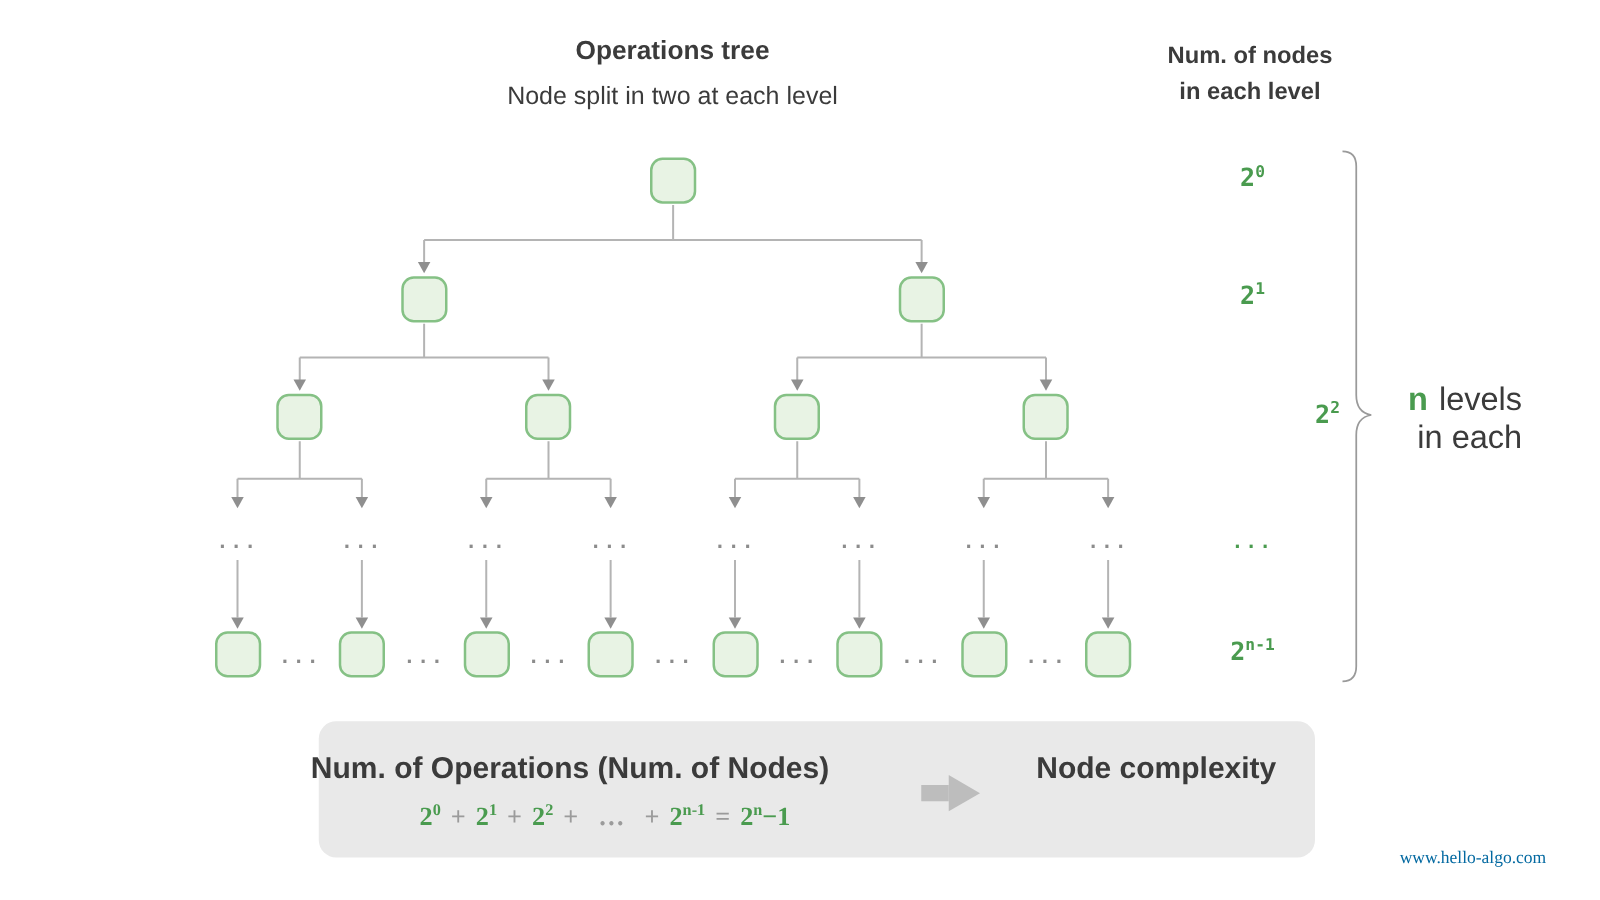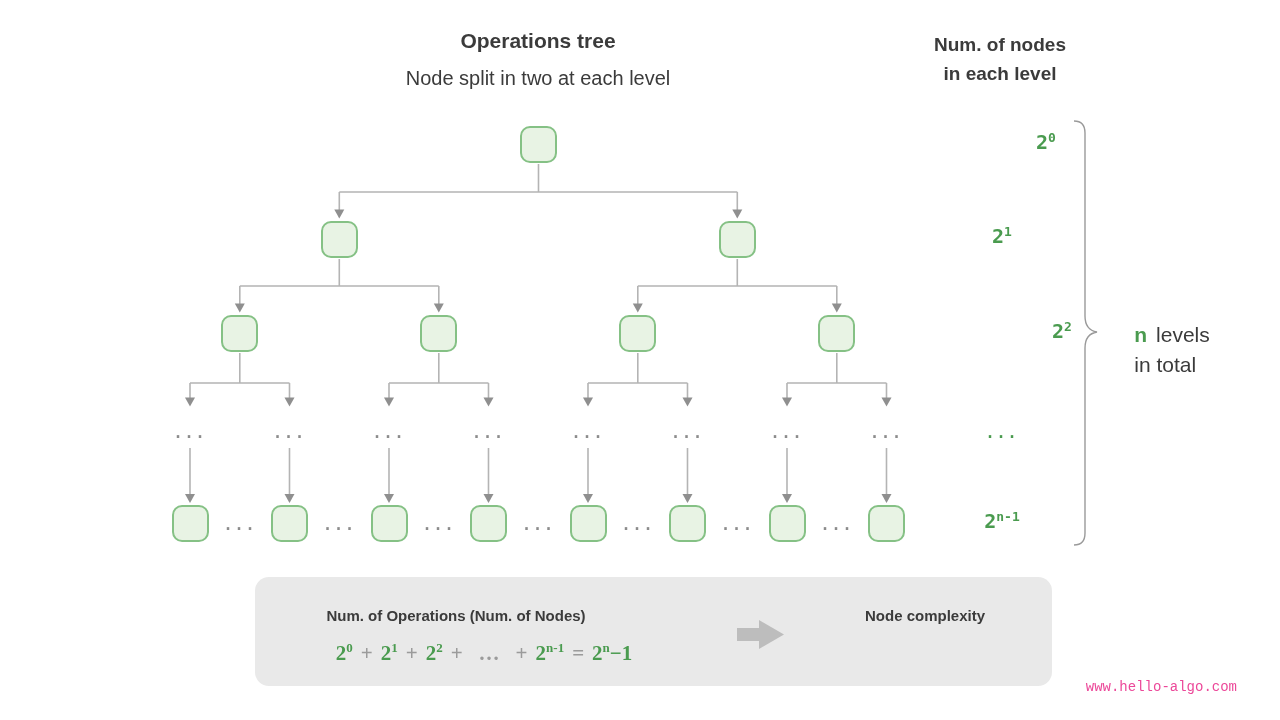--- a/index.html
+++ b/index.html
@@ -18,37 +18,37 @@
   }
   .dots{
     font-family:"DejaVu Sans Mono", monospace;font-weight:bold;font-size:15px;
     color:#8c8c8c;letter-spacing:2px;
   }
   .lvl{
     font-family:"DejaVu Sans Mono", monospace;font-weight:bold;font-size:20px;color:#4a9b4f;
   }
   .lvl sup{font-size:13px;}
   .lvl-dots{color:#4a9b4f;}
-  .brace-label{font-size:21px;color:#3b3b3b;text-align:left;line-height:30px;margin-top:16px;}
+  .brace-label{font-size:26px;color:#3b3b3b;text-align:right;line-height:30px;}
   .brace-label .n{color:#4a9b4f;font-weight:bold;margin-right:9px;}
   .summary-box{
     position:absolute;left:255px;top:577px;width:797px;height:109px;
     background:#e9e9e9;border-radius:14px;
   }
-  .box-heading{font-size:15px;font-weight:bold;color:#3b3b3b;}
+  .box-heading{font-size:24px;font-weight:bold;color:#3b3b3b;}
   .formula{
     font-family:Liberation Serif, serif;font-weight:bold;font-size:21px;color:#4a9b4f;
   }
   .formula sup{font-size:13px;}
   .formula .op{color:#9b9b9b;margin:0 8px;}
   .complexity{font-size:20px;font-weight:bold;color:#e42c28;}
   .complexity .big-o{font-family:"DejaVu Sans Mono", monospace;font-size:21px;margin-left:10px;}
   .complexity .big-o sup{font-size:13px;}
   .watermark{
-    font-family:Liberation Mono, monospace;font-size:14px;color:#ec4899;
+    font-family:Liberation Serif, serif;font-size:14px;color:#0369a1;
   }
   svg{position:absolute;left:0;top:0;pointer-events:none;}
 </style>
 </head>
 <body>
 
 <div id="canvas">
 
   <div class="abs c title" style="left:538px;top:41px;">Operations tree</div>
   <div class="abs c right-header" style="left:1000px;top:59px;">
@@ -86,29 +86,29 @@
   <span class="abs c dots" style="left:886.5px;top:433px;">...</span>
 
   <span class="abs c dots" style="left:240px;top:525px;">...</span>
   <span class="abs c dots" style="left:339.5px;top:525px;">...</span>
   <span class="abs c dots" style="left:439px;top:525px;">...</span>
   <span class="abs c dots" style="left:538.5px;top:525px;">...</span>
   <span class="abs c dots" style="left:638px;top:525px;">...</span>
   <span class="abs c dots" style="left:737.5px;top:525px;">...</span>
   <span class="abs c dots" style="left:837px;top:525px;">...</span>
 
-  <div class="abs c lvl" style="left:1002px;top:142px;margin-left:44px;"><span>2</span><sup>0</sup></div>
+  <div class="abs c lvl" style="left:1002px;top:142px;"><span>2</span><sup>0</sup></div>
   <div class="abs c lvl" style="left:1002px;top:236px;"><span>2</span><sup>1</sup></div>
   <div class="abs c lvl" style="left:1062px;top:331px;"><span>2</span><sup>2</sup></div>
   <div class="abs c dots lvl-dots" style="left:1002px;top:433px;">...</div>
   <div class="abs c lvl" style="left:1002px;top:521px;text-align:center;"><span>2</span><sup>n-1</sup></div>
 
   <div class="abs c brace-label" style="left:1172px;top:334px;">
     <div><span class="n">n</span><span>levels</span></div>
-    <div>in total</div>
+    <div>in each</div>
   </div>
 
   <div class="abs c box-heading" style="left:456px;top:615px;">Num. of Operations (Num. of Nodes)</div>
 
   <div class="abs c formula" style="left:484px;top:653px;">
     <span><span>2</span><sup>0</sup></span><span class="op">+</span><span><span>2</span><sup>1</sup></span><span class="op">+</span><span><span>2</span><sup>2</sup></span><span class="op">+</span><span class="op">…</span><span class="op">+</span><span><span>2</span><sup>n-1</sup></span><span class="op">=</span><span><span>2</span><sup>n</sup><span>−1</span></span>
   </div>
 
   <div class="abs c box-heading" style="left:925px;top:615px;">Node complexity</div>
 

